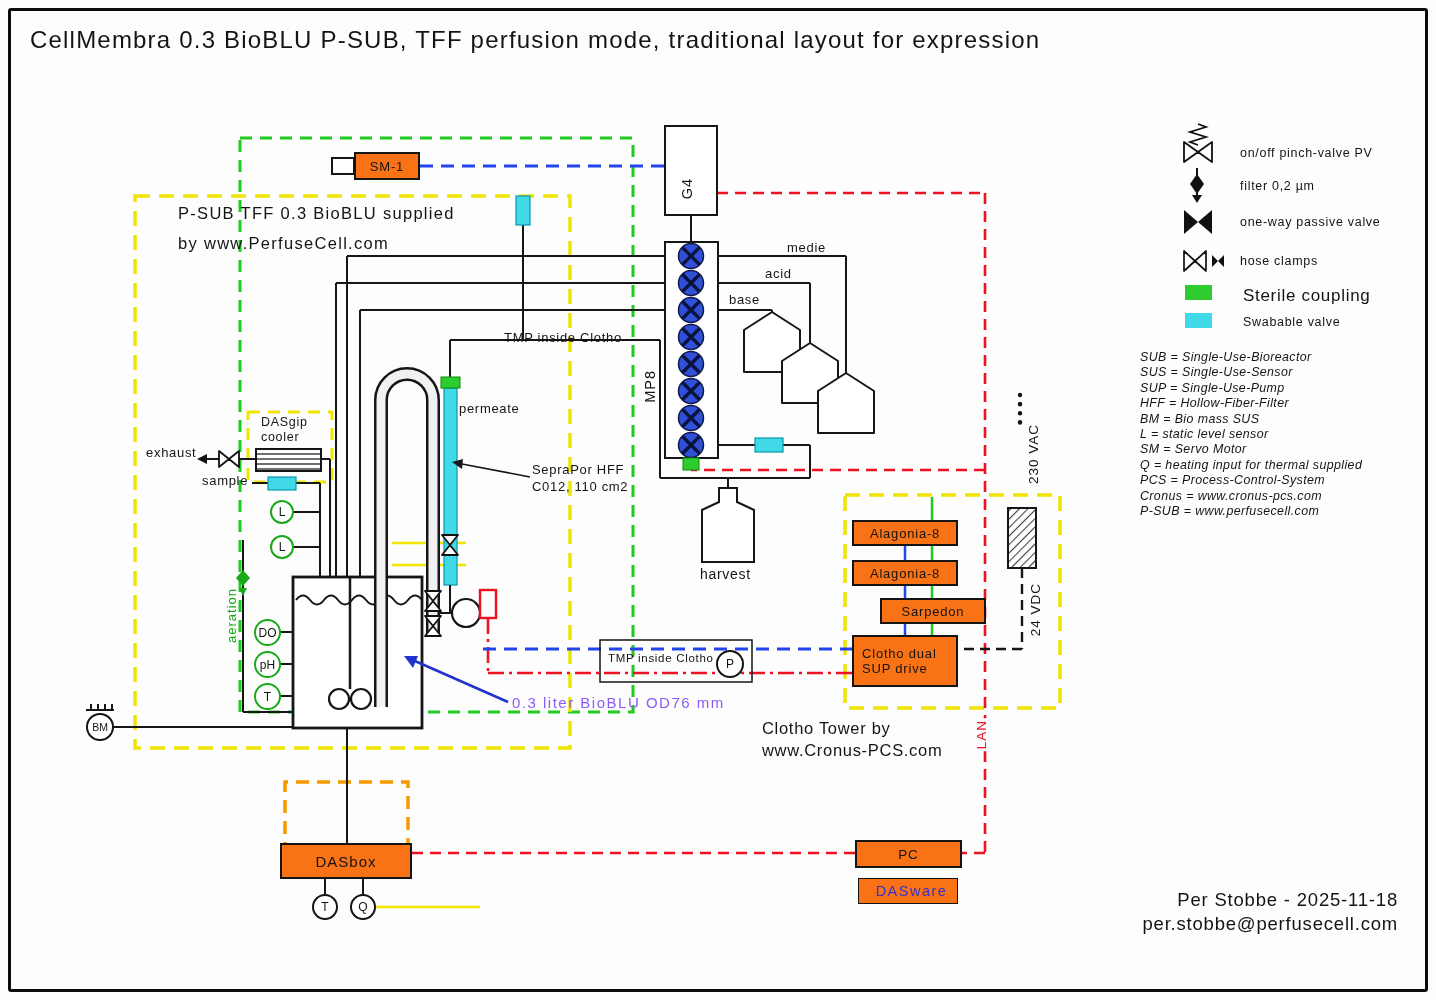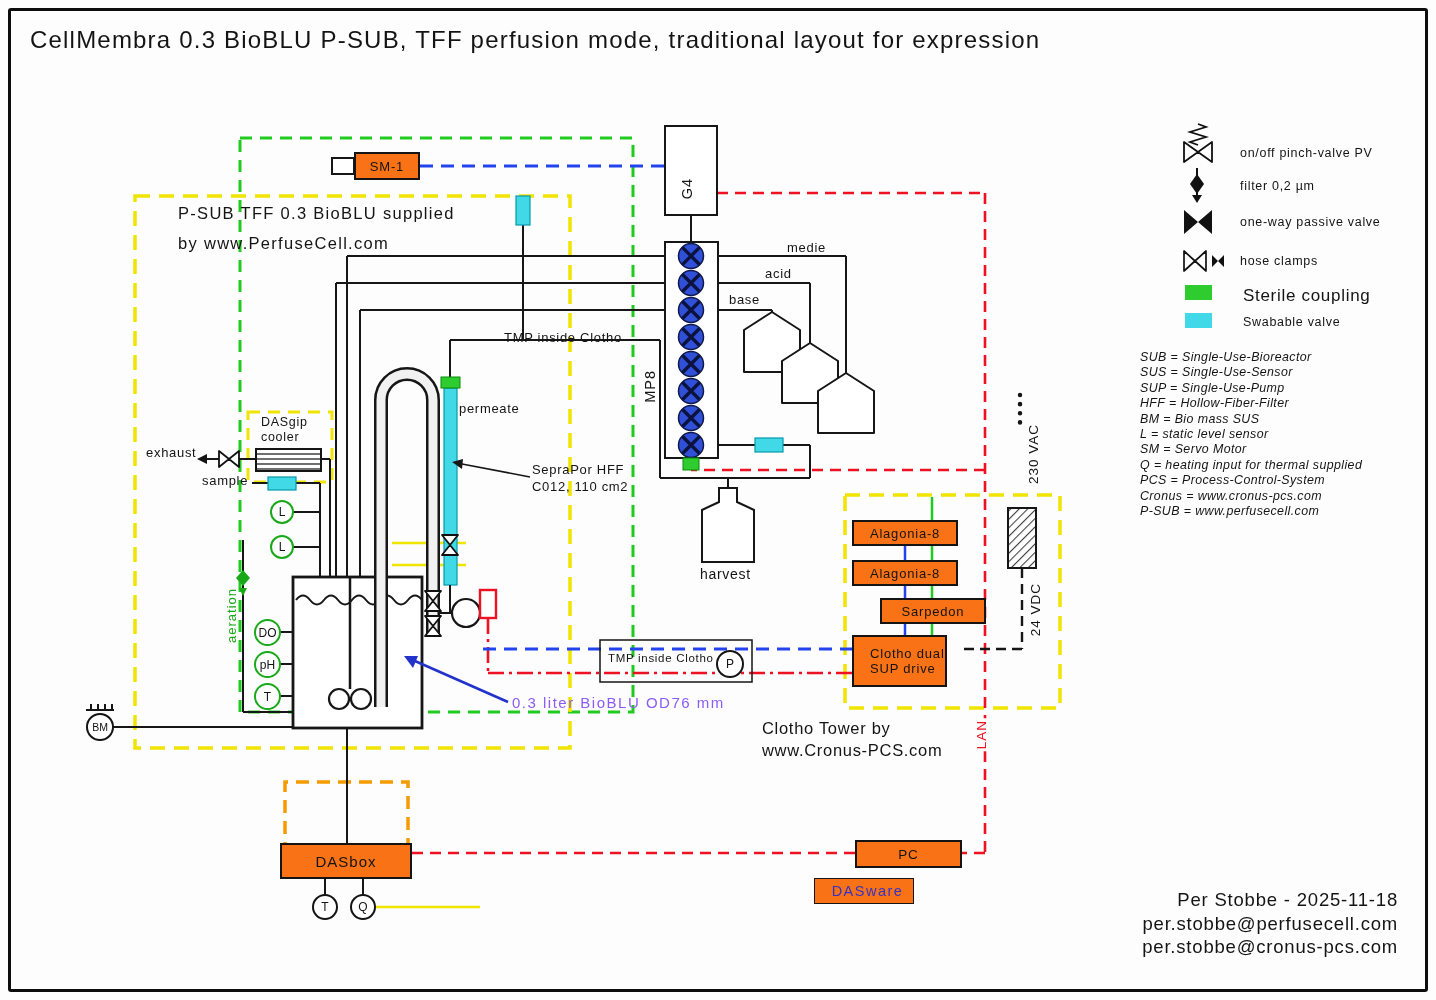--- a/index.html
+++ b/index.html
@@ -243,33 +243,32 @@
   <div class="sensor" style="left:86px; top:713px; width:28px; height:28px; font-size:10.5px;">BM</div>
   <div class="sensor" style="left:312px; top:894px; width:26px; height:26px;">T</div>
   <div class="sensor" style="left:350px; top:894px; width:26px; height:26px;">Q</div>
 
   <div class="lbl" style="left:608px; top:652px; font-size:11.5px;">TMP inside Clotho</div>
   <div class="sensor" style="left:716px; top:650px; width:28px; height:28px;">P</div>
 
   <div class="box" style="left:852px; top:520px; width:106px; height:26px; font-size:13px;">Alagonia-8</div>
   <div class="box" style="left:852px; top:560px; width:106px; height:26px; font-size:13px;">Alagonia-8</div>
   <div class="box" style="left:852px; top:598px; width:106px; height:26px; font-size:13px;margin-left:28px;">Sarpedon</div>
-  <div class="box" style="left:852px; top:635px; width:95px; height:52px; font-size:13px; flex-direction:column; align-items:flex-start; padding-left:16px;">
+  <div class="box" style="left:852px; top:635px; width:106px; height:52px; font-size:13px; flex-direction:column; align-items:flex-start; padding-left:8px;">
     <div>Clotho dual</div>
     <div>SUP drive</div>
   </div>
   <div class="lbl" style="left:762px; top:719px; font-size:16.5px;">Clotho Tower by</div>
   <div class="lbl" style="left:762px; top:741px; font-size:16.5px;">www.Cronus-PCS.com</div>
 
   <div class="vlbl" style="left:1026px; top:424px; font-size:13.5px;">230 VAC</div>
   <div class="vlbl" style="left:1028px; top:583px; font-size:13.5px;">24 VDC</div>
   <div class="vlbl" style="left:974px; top:718px; font-size:13.5px; color:#ee1122; background:#fdfdfd; padding:2px 0;">LAN</div>
 
   <div class="box" style="left:280px; top:843px; width:132px; height:36px; font-size:15px; letter-spacing:1px;">DASbox</div>
   <div class="box" style="left:855px; top:840px; width:107px; height:28px; font-size:13.5px;">PC</div>
-  <div class="box" style="left:814px; top:878px; width:100px; height:26px; font-size:14.5px; border-width:1.5px; color:#3333cc; letter-spacing:1.5px;padding-left:7px;">DASware</div>
+  <div class="box" style="left:858px; top:878px; width:100px; height:26px; font-size:14.5px; border-width:1.5px; color:#3333cc; letter-spacing:1.5px;padding-left:7px;">DASware</div>
 
   <div class="lbl" style="right:38px; top:876px; text-align:right; font-size:18.5px; line-height:23.5px; letter-spacing:0.8px;margin-top:12px;">
     <div>Per Stobbe - 2025-11-18</div>
     <div>per.stobbe@perfusecell.com</div>
-    <div>per.stobbe@cronus-pcs.com</div>
   </div>
 </div>
 
 </body></html>

